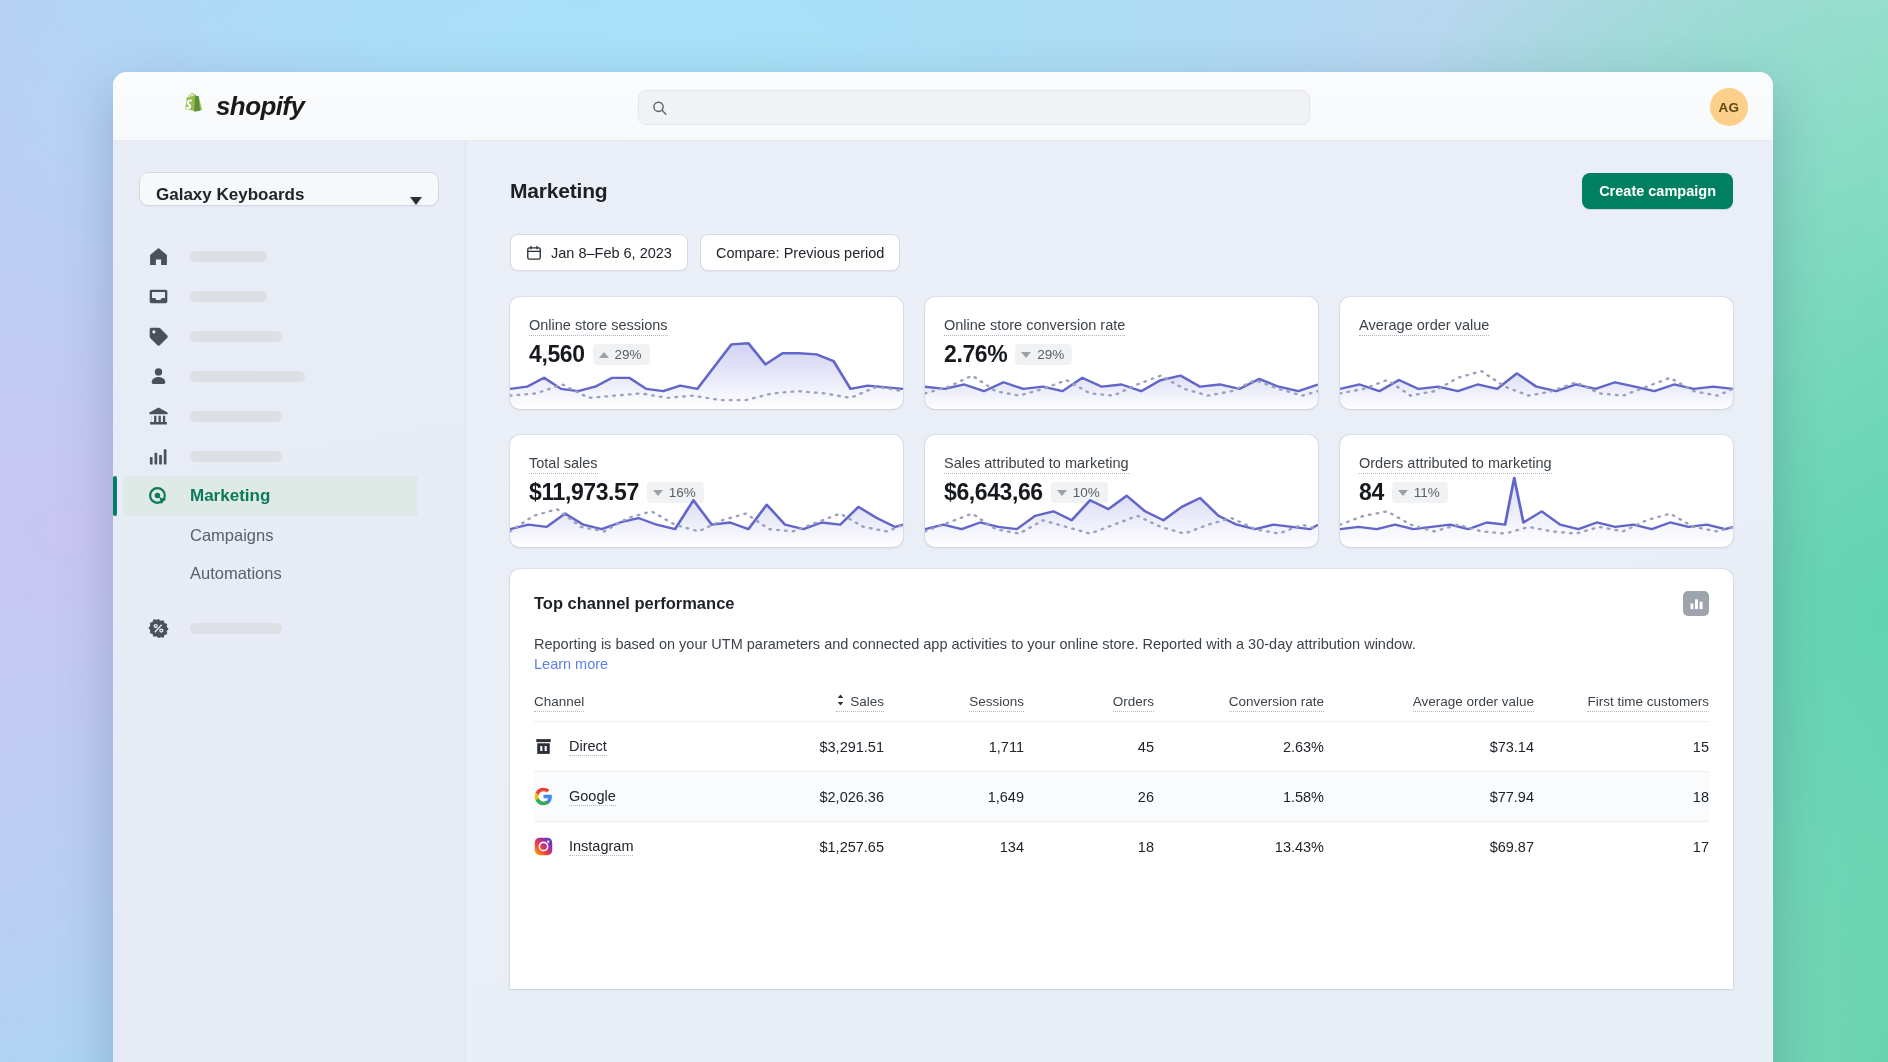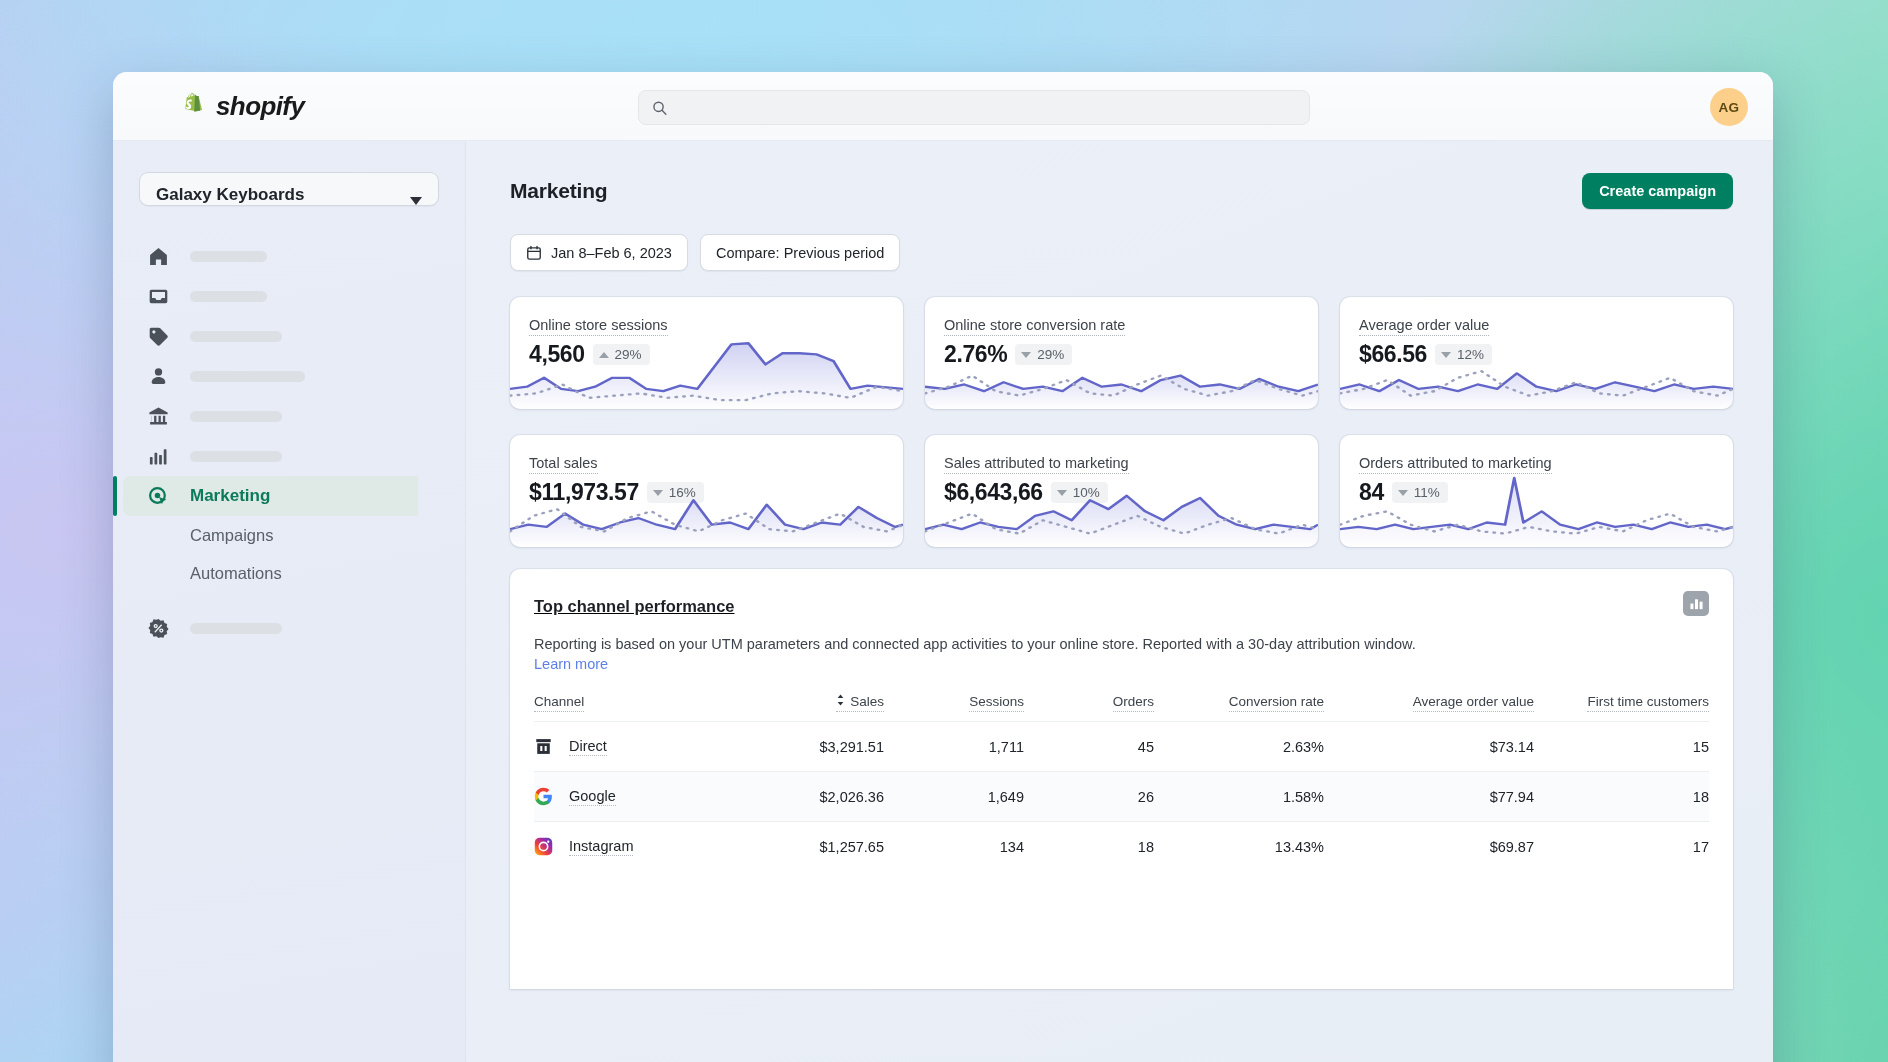--- a/index.html
+++ b/index.html
@@ -195,21 +195,21 @@
 
   
   #panel {
     margin-top: 22px;
     background: #fff;
     border-radius: 10px 10px 0 0;
     box-shadow: 0 1px 3px rgba(30,44,80,.09), 0 0 0 1px rgba(210,216,228,.5);
     padding: 22px 24px 0 24px;
     height: 420px;
   }
-  #panel-head { display: flex; align-items: flex-end; justify-content: space-between; text-decoration: underline; }
+  #panel-head { display: flex; align-items: center; justify-content: space-between; }
   #panel-title { font-size: 16.5px; font-weight: 700; color: #1d2026; }
   #chart-toggle {
     width: 26px; height: 25px; border-radius: 5px;
     background: #9ea4ab; display:flex; align-items:center; justify-content:center;
     cursor: pointer;
   }
   #panel-desc { margin-top: 19px; font-size: 14.5px; color: #3d434b; line-height: 1.35; }
   #learn-more { color: #5f7fe8; text-decoration: none; font-size: 14.5px; }
 
   table { width: 100%; border-collapse: collapse; margin-top: 20px; }
@@ -413,27 +413,20 @@
             </linearGradient>
               </defs>
             <path d="M0 50 L15 52 L30 48 L45 54 L60 46 L75 52 L90 50 L105 54 L120 42 L135 50 L150 48 L165 54 L180 44 L195 40 L210 50 L225 48 L240 52 L255 43 L270 50 L285 54 L300 48 L300 70 L0 70 Z" fill="url(#g2)"></path>
             <path d="M0 50 L15 52 L30 48 L45 54 L60 46 L75 52 L90 50 L105 54 L120 42 L135 50 L150 48 L165 54 L180 44 L195 40 L210 50 L225 48 L240 52 L255 43 L270 50 L285 54 L300 48" fill="none" stroke="#6366c9" stroke-width="2.1" stroke-linejoin="round"></path>
             <path d="M0 56 L18 50 L36 40 L54 54 L72 58 L90 52 L108 44 L126 56 L144 58 L162 48 L180 40 L198 52 L216 58 L234 54 L252 44 L270 52 L288 58 L300 54" fill="none" stroke="#9aa0bd" stroke-width="2.1" stroke-dasharray="1 5" stroke-linecap="round"></path>
           </svg>
         </div>
 
         <div class="metric-card">
           <span class="metric-label">Average order value</span>
-          <div class="metric-value-row">
-            <span class="metric-value">$66.56</span>
-            <span class="metric-delta">
-              <span class="tri-down"></span>
-              <span class="delta-pct">12%</span>
-            </span>
-          </div>
           <svg class="spark" viewBox="0 0 300 70" preserveAspectRatio="none">
             <defs>
                 <linearGradient id="g3" x1="0" y1="0" x2="0" y2="1">
               <stop offset="0%" stop-color="#8f93e0" stop-opacity=".3"></stop>
                   <stop offset="100%" stop-color="#8f93e0" stop-opacity="0"></stop>
             </linearGradient>
               </defs>
             <path d="M0 52 L15 48 L30 54 L45 44 L60 52 L75 50 L90 54 L105 48 L120 52 L135 38 L150 50 L165 54 L180 48 L195 52 L210 46 L225 50 L240 54 L255 48 L270 52 L285 50 L300 52 L300 70 L0 70 Z" fill="url(#g3)"></path>
             <path d="M0 52 L15 48 L30 54 L45 44 L60 52 L75 50 L90 54 L105 48 L120 52 L135 38 L150 50 L165 54 L180 48 L195 52 L210 46 L225 50 L240 54 L255 48 L270 52 L285 50 L300 52" fill="none" stroke="#6366c9" stroke-width="2.1" stroke-linejoin="round"></path>
             <path d="M0 56 L18 52 L36 44 L54 58 L72 54 L90 42 L108 36 L126 50 L144 58 L162 54 L180 46 L198 56 L216 58 L234 50 L252 42 L270 54 L288 58 L300 52" fill="none" stroke="#9aa0bd" stroke-width="2.1" stroke-dasharray="1 5" stroke-linecap="round"></path>

